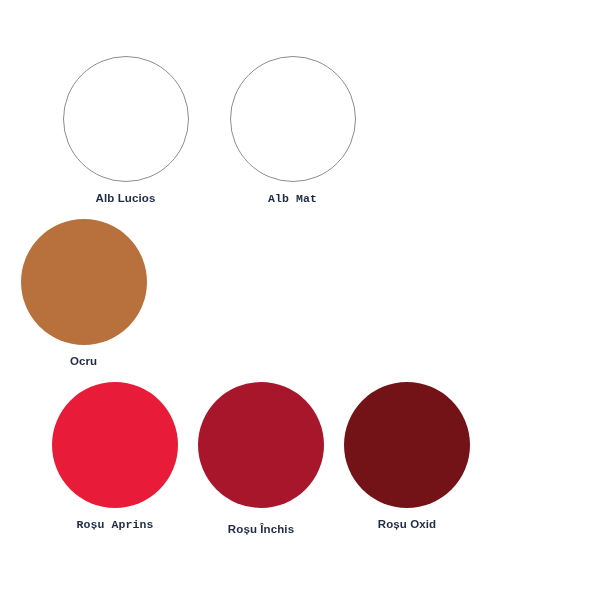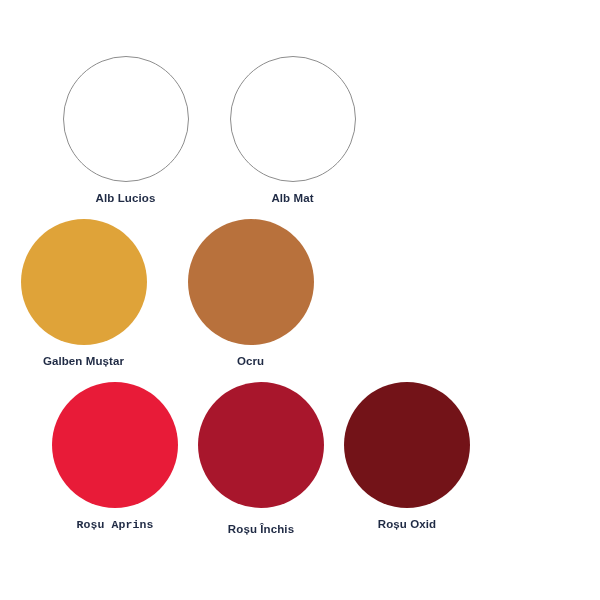--- a/index.html
+++ b/index.html
@@ -68,29 +68,25 @@
 
 <div class="palette">
 
   <div class="swatch-row">
     <div class="swatch swatch-col-1">
       <div class="swatch-disc outlined" style="background-color: rgb(255, 255, 255); border-color: rgb(141, 141, 141);"></div>
       <div class="swatch-label" style="color: rgb(31, 42, 68);">Alb Lucios</div>
     </div>
     <div class="swatch swatch-col-2">
       <div class="swatch-disc outlined" style="background-color: rgb(255, 255, 255); border-color: rgb(141, 141, 141);"></div>
-      <div class="swatch-label" style="color: rgb(31, 42, 68);">Alb Mat</div>
+      <div class="swatch-label" style="color: rgb(31, 42, 68); font-family: Liberation Mono, monospace;">Alb Mat</div>
     </div>
   </div>
 
   <div class="swatch-row">
-    <div class="swatch swatch-col-2">
-      <div class="swatch-disc" style="background-color: rgb(223, 163, 57);"></div>
-      <div class="swatch-label" style="color: rgb(31, 42, 68);">Galben Muștar</div>
-    </div>
     <div class="swatch swatch-col-3">
       <div class="swatch-disc" style="background-color: rgb(184, 113, 60);"></div>
       <div class="swatch-label" style="color: rgb(31, 42, 68);">Ocru</div>
     </div>
   </div>
 
   <div class="swatch-row">
     <div class="swatch swatch-col-1">
       <div class="swatch-disc" style="background-color: rgb(232, 27, 56);"></div>
       <div class="swatch-label" style="color: rgb(31, 42, 68); font-family: Liberation Mono, monospace;">Roșu Aprins</div>

